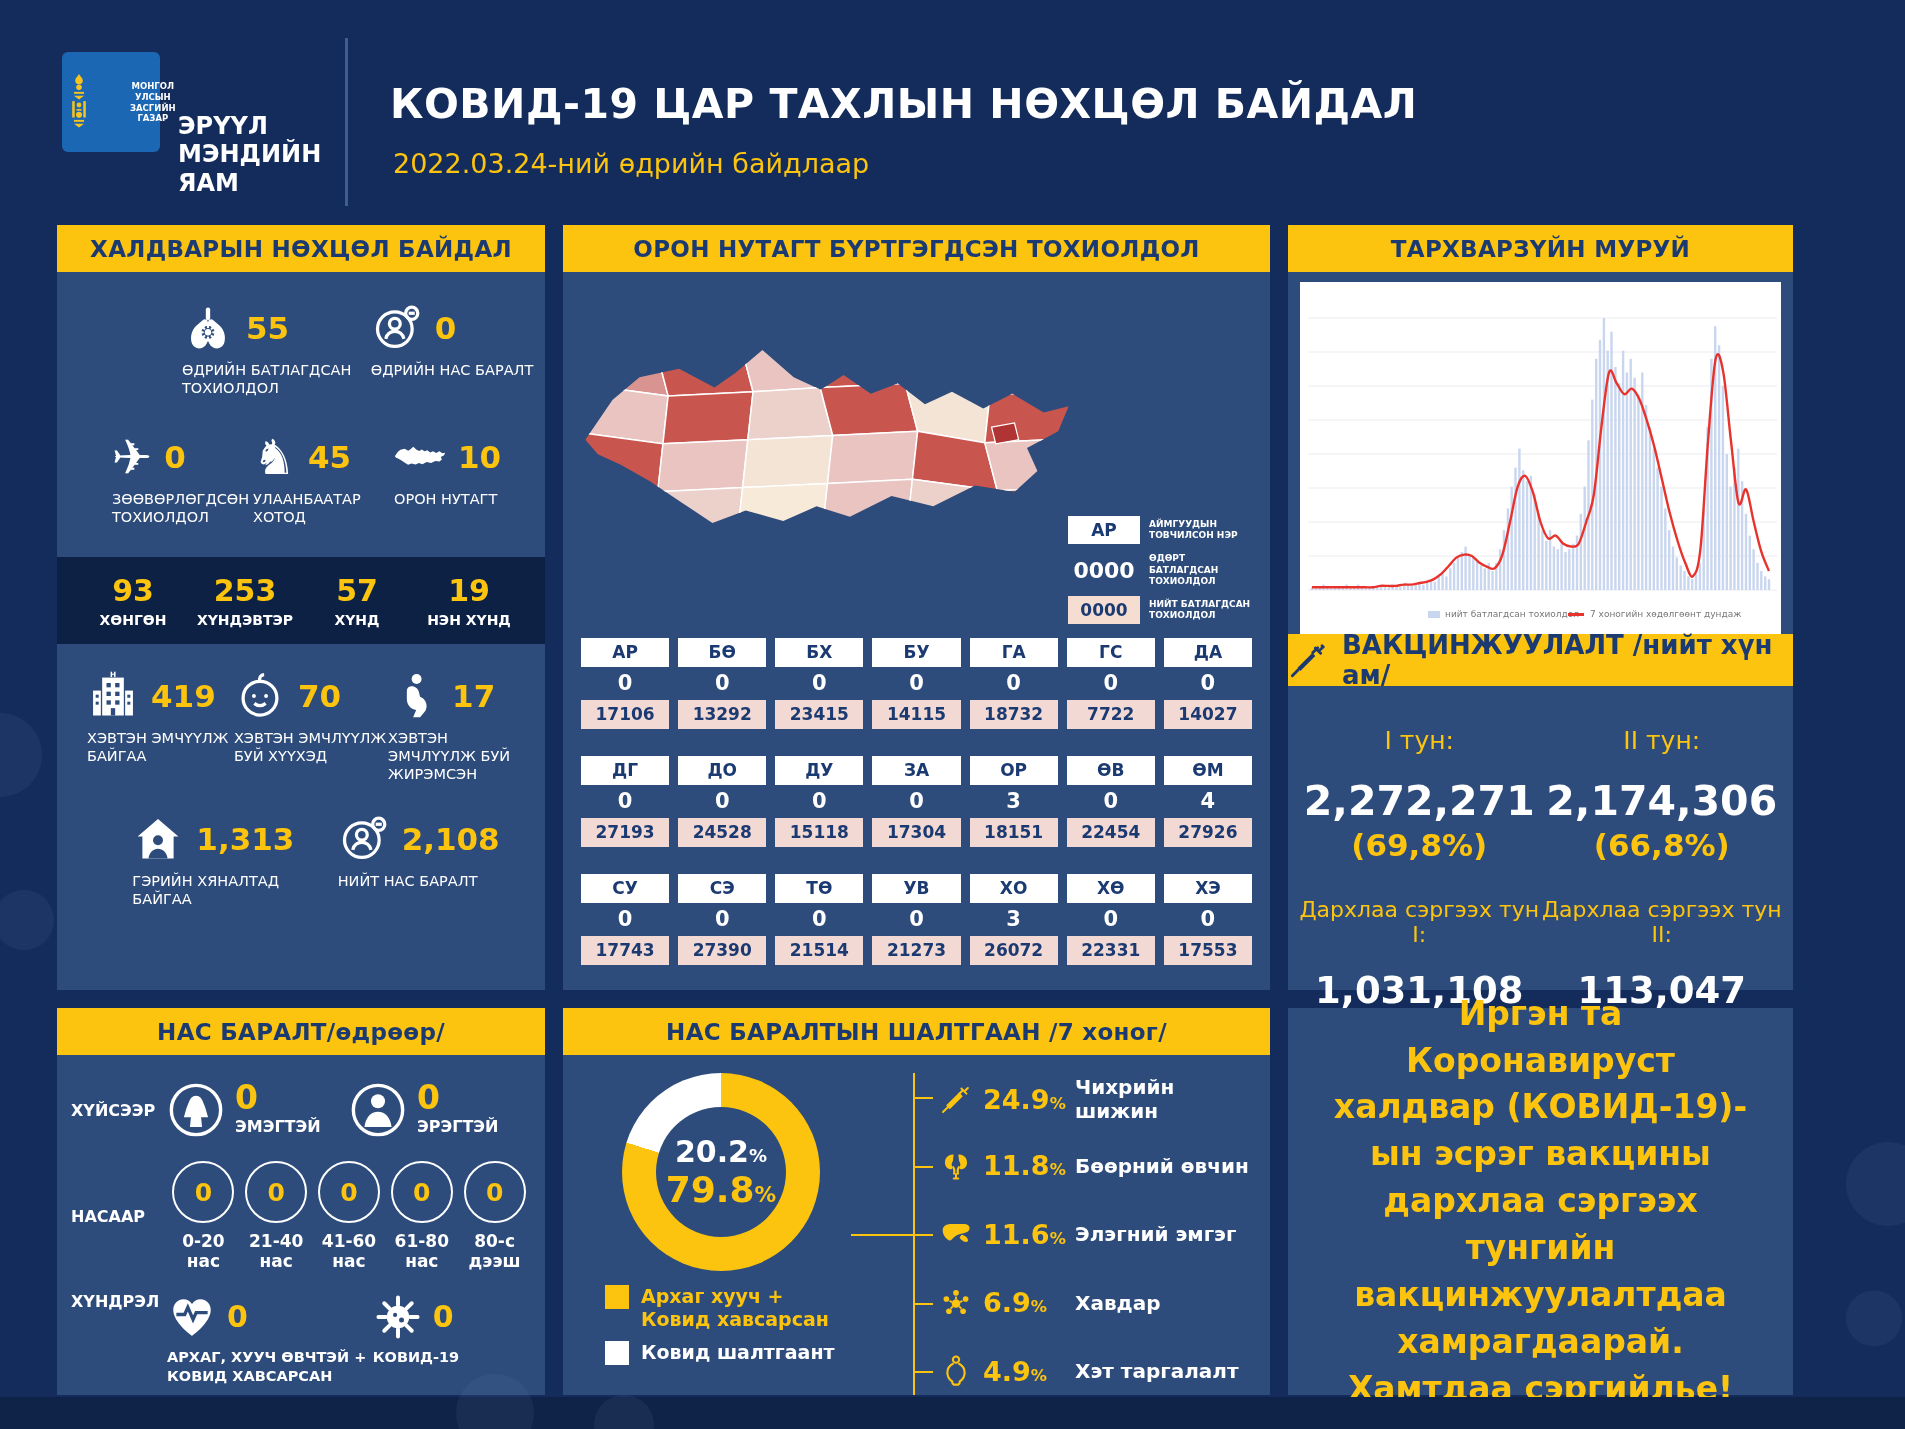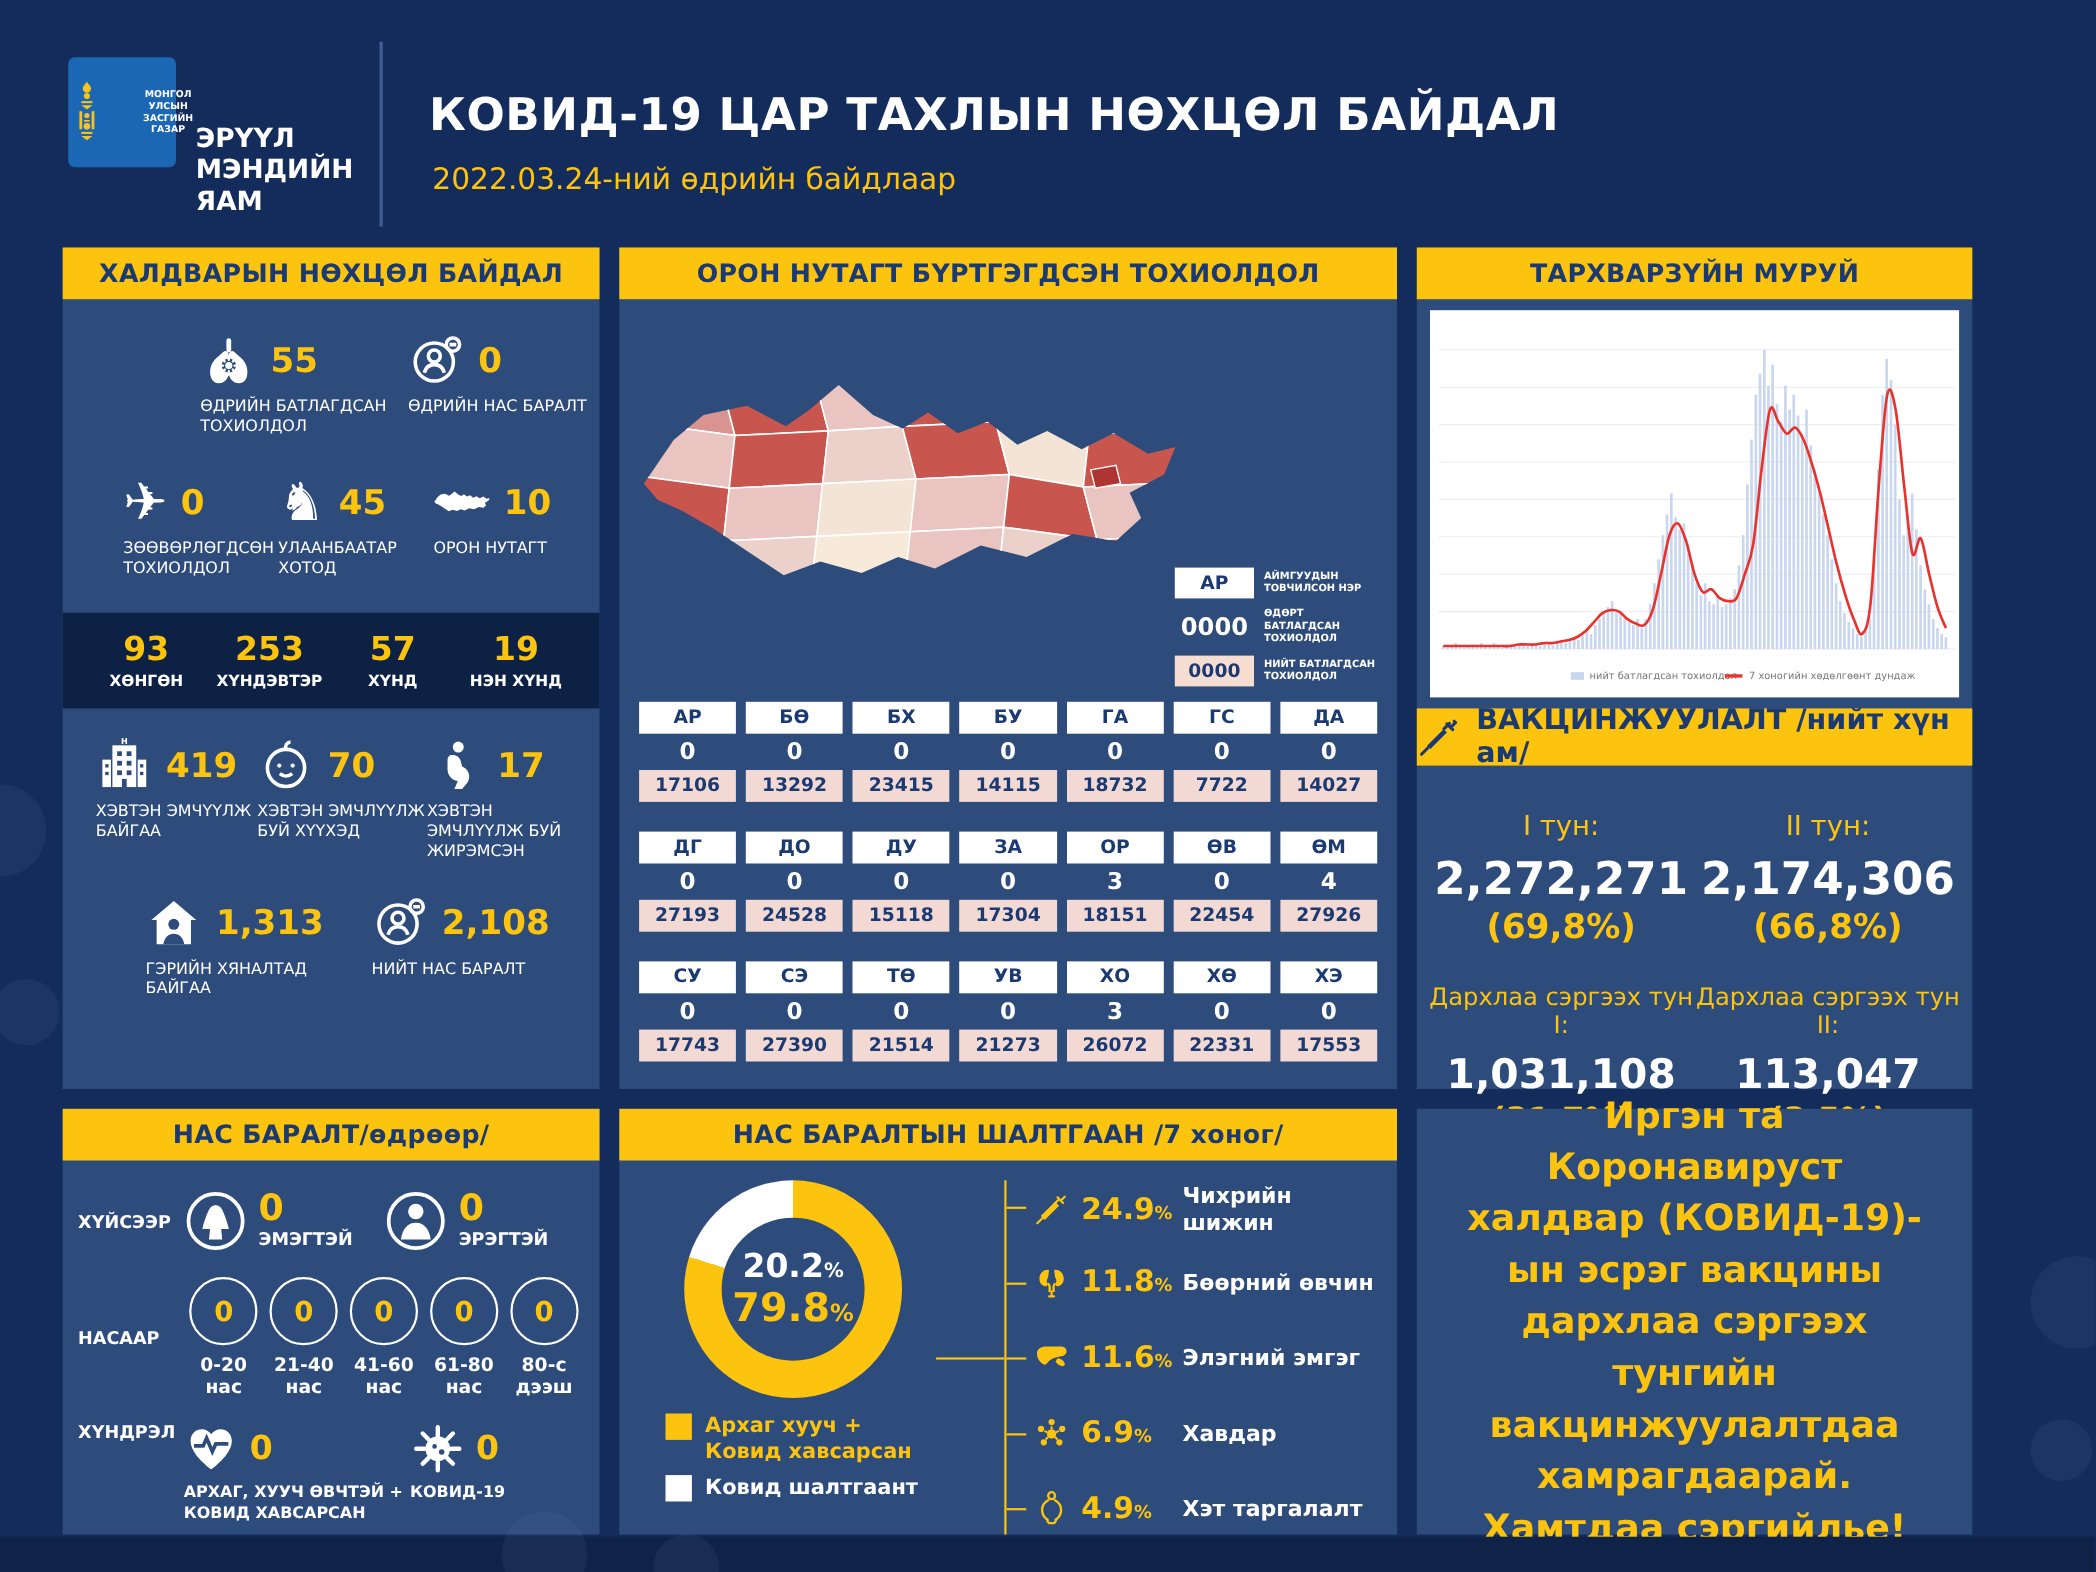--- a/index.html
+++ b/index.html
@@ -75,27 +75,27 @@
   .region-table{padding:8px 18px 0;}
   .tgroup{display:grid;grid-template-columns:repeat(7,1fr);column-gap:9px;margin-bottom:27px;}
   .tcol{display:flex;flex-direction:column;align-items:stretch;text-align:center;}
   .thead{background:#fff;color:#1b3a72;font-weight:bold;font-size:17px;height:29px;line-height:29px;}
   .tdaily{color:#fff;font-weight:bold;font-size:21px;height:33px;line-height:33px;}
   .ttotal{background:#f3d9d3;color:#1b3a72;font-weight:bold;font-size:17px;height:29px;line-height:29px;}
 
   
   .chart-box{background:#fff;margin:10px 12px 0;height:352px;position:relative;}
   .vacc-banner{
-    background:#fcc40e;height:52px;margin-top:10px;display:flex;align-items:center;justify-content:center;gap:14px;
+    background:#fcc40e;height:52px;display:flex;align-items:center;justify-content:center;gap:14px;
     color:#1b3a72;font-weight:bold;font-size:26px;position:relative;
   }
   .vacc-banner .icon svg{width:40px;height:40px;}
   .vacc-grid{display:grid;grid-template-columns:1fr 1fr;row-gap:34px;padding:40px 10px 0;text-align:center;}
   .vacc-label{color:#fcc40e;font-size:25px;}
-  .vacc-value{color:#fff;font-weight:bold;font-size:41px;margin-top:10px;}
+  .vacc-value{color:#fff;font-weight:bold;font-size:41px;margin-top:22px;}
   .vacc-pct{color:#fcc40e;font-weight:bold;font-size:31px;margin-top:2px;}
   .vacc-item.small .vacc-label{font-size:22px;}
   .vacc-item.small .vacc-value{font-size:37px;}
   .vacc-item.small .vacc-pct{font-size:29px;}
 
   
   .death-row{display:grid;grid-template-columns:96px 1fr;align-items:center;padding:0 14px;}
   .row-label{color:#fff;font-weight:bold;font-size:16px;}
   #gender-row{margin-top:26px;}
   .gender-items{display:grid;grid-template-columns:1fr 1fr;}

